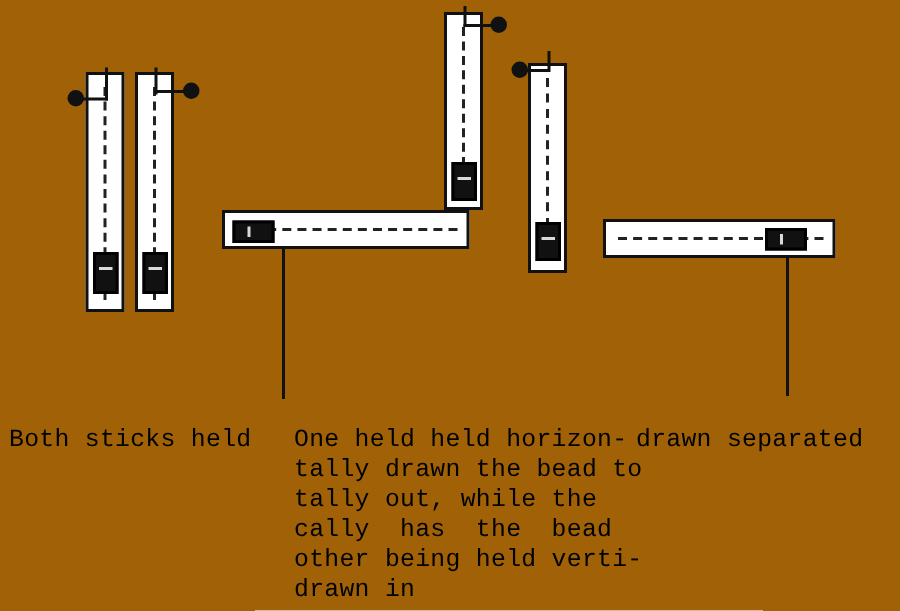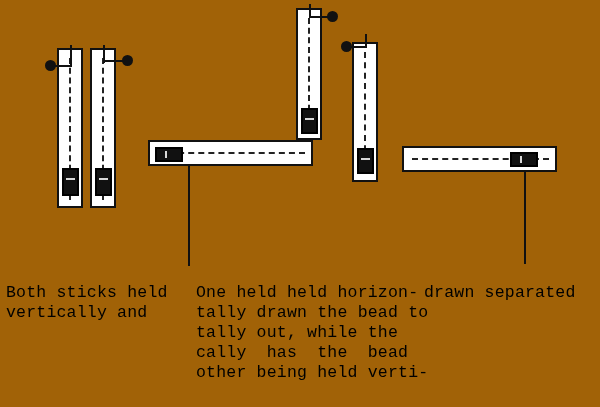--- a/index.html
+++ b/index.html
@@ -156,28 +156,28 @@
       <div class="chan-h" style="left:412px; top:159px; width:137px;"></div>
       <div class="bead h" style="left:510px; top:152px; width:28px; height:15px;"></div>
 
       <div class="cord cord-v" style="left:524px; top:172px; height:92px;"></div>
     </div>
 
   </div>
 
   <div class="caption" id="cap-1">
     <span>Both sticks held</span>
-    <span>vertically and</span>
   </div>
 
   <div class="caption" id="cap-2">
     <span class="just">One held held horizon-</span>
     <span class="just">tally drawn the bead to</span>
     <span class="just">tally out, while the</span>
     <span class="just">cally  has  the  bead</span>
     <span class="just">other being held verti-</span>
+    <span class="just">drawn in</span>
   </div>
 
   <div class="caption" id="cap-3">
     <span>drawn separated</span>
   </div>
 
 </div>
 
 </body></html>

